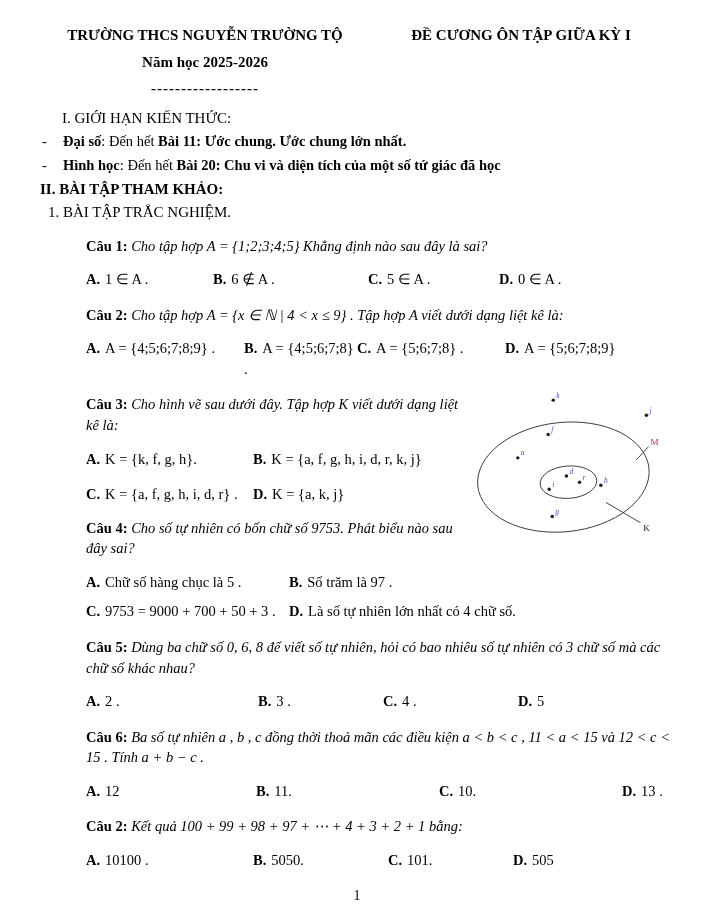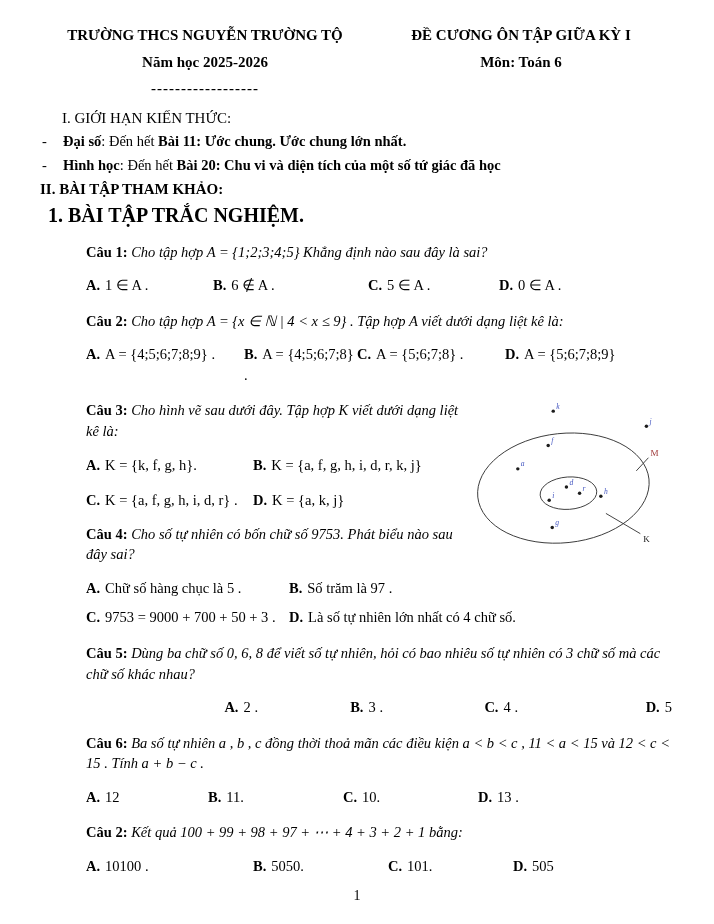--- a/index.html
+++ b/index.html
@@ -13,55 +13,54 @@
   .hdr { display:flex; font-weight:bold; font-size:15px; line-height:1.3; }
   .hdr-left { width:330px; text-align:center; }
   .hdr-right { flex:1; text-align:center; }
   .hdr-line { margin-bottom:7px; }
   .hdr-divider { letter-spacing:1px; }
   
   .sec1 { font-weight:normal; font-size:15px; margin:4px 0 6px 22px; }
   .dash-row { display:flex; font-size:14.5px; margin:0 0 7px 2px; }
   .dash { width:21px; }
   .sec2 { font-weight:bold; font-size:15px; margin:2px 0 6px 0; }
-  .sec3 { font-weight:bold; font-size:20px; margin:2px 0 2px 8px; }
+  .sec3 { font-weight:normal; font-size:15px; margin:2px 0 2px 8px; }
   
   .question { margin:15px 0 0 46px; font-size:14.5px; line-height:1.42; }
   .qtext i { font-style:italic; }
   .qlabel { font-weight:bold; font-style:normal; }
   .opts { margin-top:13px; display:grid; font-style:normal; }
   .opt b { font-weight:bold; margin-right:5px; }
   .cols-q1 { grid-template-columns:127px 155px 131px 1fr; }
   .cols-q2 { grid-template-columns:158px 113px 148px 1fr; }
   .cols-2a { grid-template-columns:167px 1fr; row-gap:15px; }
   .cols-2b { grid-template-columns:203px 1fr; row-gap:9px; }
-  .cols-q5 { grid-template-columns:172px 125px 135px 1fr;text-align:right; }
-  .cols-q6 { grid-template-columns:122px 135px 135px 1fr; }
+  .cols-q5 { grid-template-columns:172px 125px 135px 1fr; }
+  .cols-q6 { grid-template-columns:122px 135px 135px 1fr;gap:48px; }
   .cols-q7 { grid-template-columns:167px 135px 125px 1fr; }
   
-  .q34-row { display:flex; align-items:center; }
+  .q34-row { display:flex; align-items:flex-start; }
   .q34-left { width:408px; }
   .venn { flex:1; display:flex; justify-content:flex-end; margin-top:-6px; }
   .q4-block { margin-top:13px; }
   .pageno { position:absolute; left:0; right:0; bottom:20px; text-align:center; font-size:14px; }
 </style>
 </head>
 <body>
 
 <div class="page">
 
   <div class="hdr">
     <div class="hdr-left">
       <div class="hdr-line">TRƯỜNG THCS NGUYỄN TRƯỜNG TỘ</div>
       <div class="hdr-line">Năm học 2025-2026</div>
       <div class="hdr-line hdr-divider">------------------</div>
     </div>
     <div class="hdr-right">
       <div class="hdr-line">ĐỀ CƯƠNG ÔN TẬP GIỮA KỲ I</div>
-      <div class="hdr-line">Môn: Toán 6</div>
     </div>
   </div>
 
   <div class="sec1">I.  GIỚI HẠN KIẾN THỨC:</div>
 
   <div class="dash-row">
     <span class="dash">-</span>
     <span><b>Đại số</b><span>: Đến hết </span><b>Bài 11: Ước chung. Ước chung lớn nhất.</b></span>
   </div>
   <div class="dash-row">

